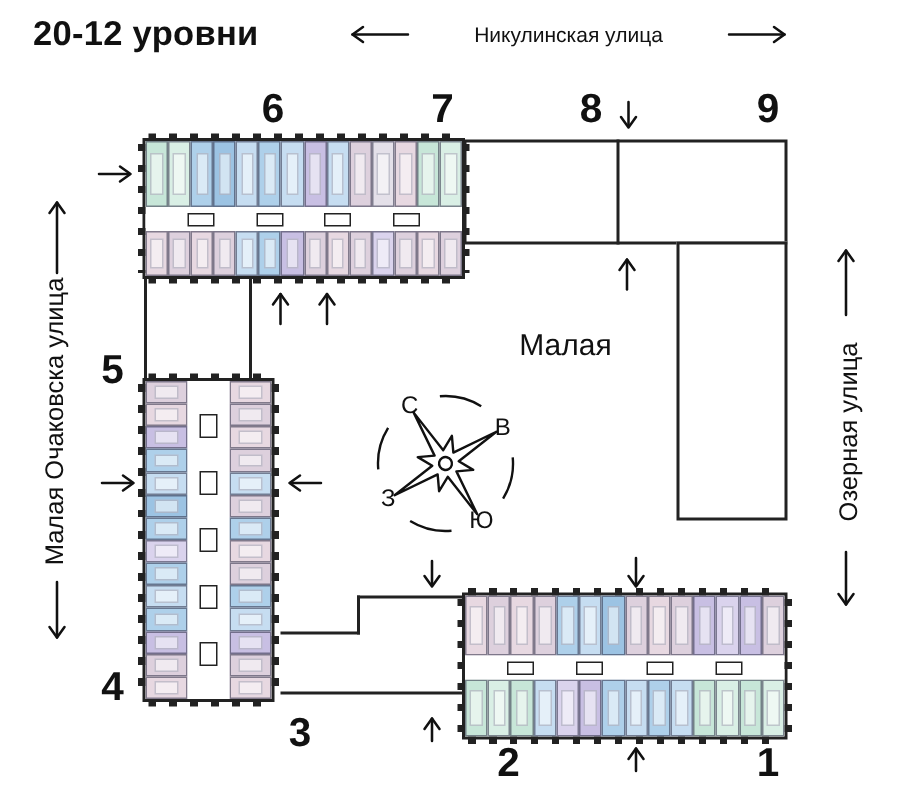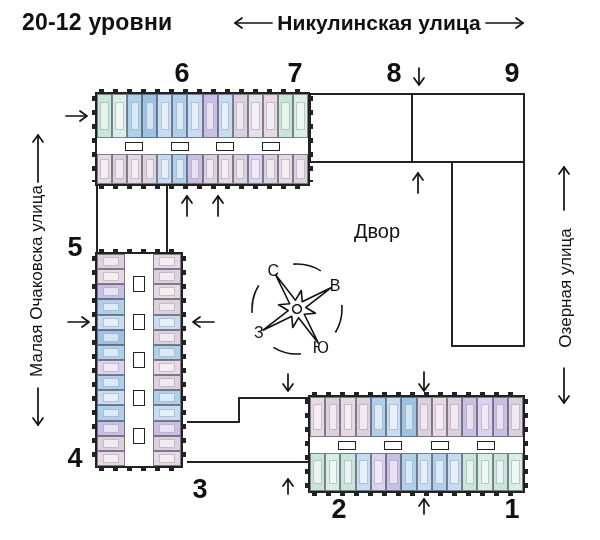--- a/index.html
+++ b/index.html
@@ -1,21 +1,21 @@
 <!DOCTYPE html>
 <html><head>
 <meta charset="utf-8">
 <style>
   html,body{margin:0;padding:0;background:#fff;}
   .canvas{position:relative;width:600px;height:540px;background:#fff;overflow:hidden;
           font-family:"Liberation Sans",sans-serif;color:#111;}
 
   .page-title{position:absolute;left:22px;top:9px;font-size:23px;font-weight:700;letter-spacing:.2px;}
 
-  .hlabel{position:absolute;transform:translate(-50%,-50%);font-size:21px;white-space:nowrap;font-weight:bold;}
+  .hlabel{position:absolute;transform:translate(-50%,-50%);font-size:14px;white-space:nowrap;}
   .vtext{position:absolute;writing-mode:vertical-rl;transform:translate(-50%,-50%) rotate(180deg);
          font-size:17px;white-space:nowrap;}
   .courtyard{position:absolute;transform:translate(-50%,-50%);font-size:20px;}
 
   .num{position:absolute;transform:translate(-50%,-50%);font-size:27px;font-weight:700;}
 
   
   .bldg{position:absolute;background:#fff;border:2px solid #222;box-sizing:border-box;display:flex;}
   .bldg.v{flex-direction:row;}
   .bldg.h{flex-direction:column;}
@@ -283,21 +283,21 @@
   </svg>
   <svg class="arrow" style="left:416px;top:370px" width="16" height="24">
     <line x1="8" y1="2" x2="8" y2="20"></line>
       <path d="M3 14 L8 21 L13 14"></path>
   </svg>
   <svg class="arrow" style="left:416px;top:496px" width="16" height="20">
     <line x1="8" y1="18" x2="8" y2="3"></line>
       <path d="M3 10 L8 3 L13 10"></path>
   </svg>
 
-  <div class="courtyard" style="left:377px;top:231px">Двор</div>
+  <div class="courtyard" style="left:377px;top:231px">Малая</div>
 
   <svg class="compass" style="left:237px;top:249px" width="120" height="120" viewBox="0 0 120 120">
     <g transform="rotate(-32 60 60)">
       <circle class="ring" cx="60" cy="60" r="45" stroke-dasharray="28.7 42" stroke-dashoffset="49.7"></circle>
       <polygon class="star" points="60,20 63.4,51.7 73.4,46.6 68.3,56.6 100,60 68.3,63.4 73.4,73.4 63.4,68.3 60,100 56.6,68.3 46.6,73.4 51.7,63.4 20,60 51.7,56.6 46.6,46.6 56.6,51.7"></polygon>
       <circle class="hub" cx="60" cy="60" r="4.3"></circle>
     </g>
     <text x="36.2" y="21.8" text-anchor="middle" dominant-baseline="central">С</text>
     <text x="98.2" y="36.2" text-anchor="middle" dominant-baseline="central">В</text>
     <text x="83.9" y="98.2" text-anchor="middle" dominant-baseline="central">Ю</text>

